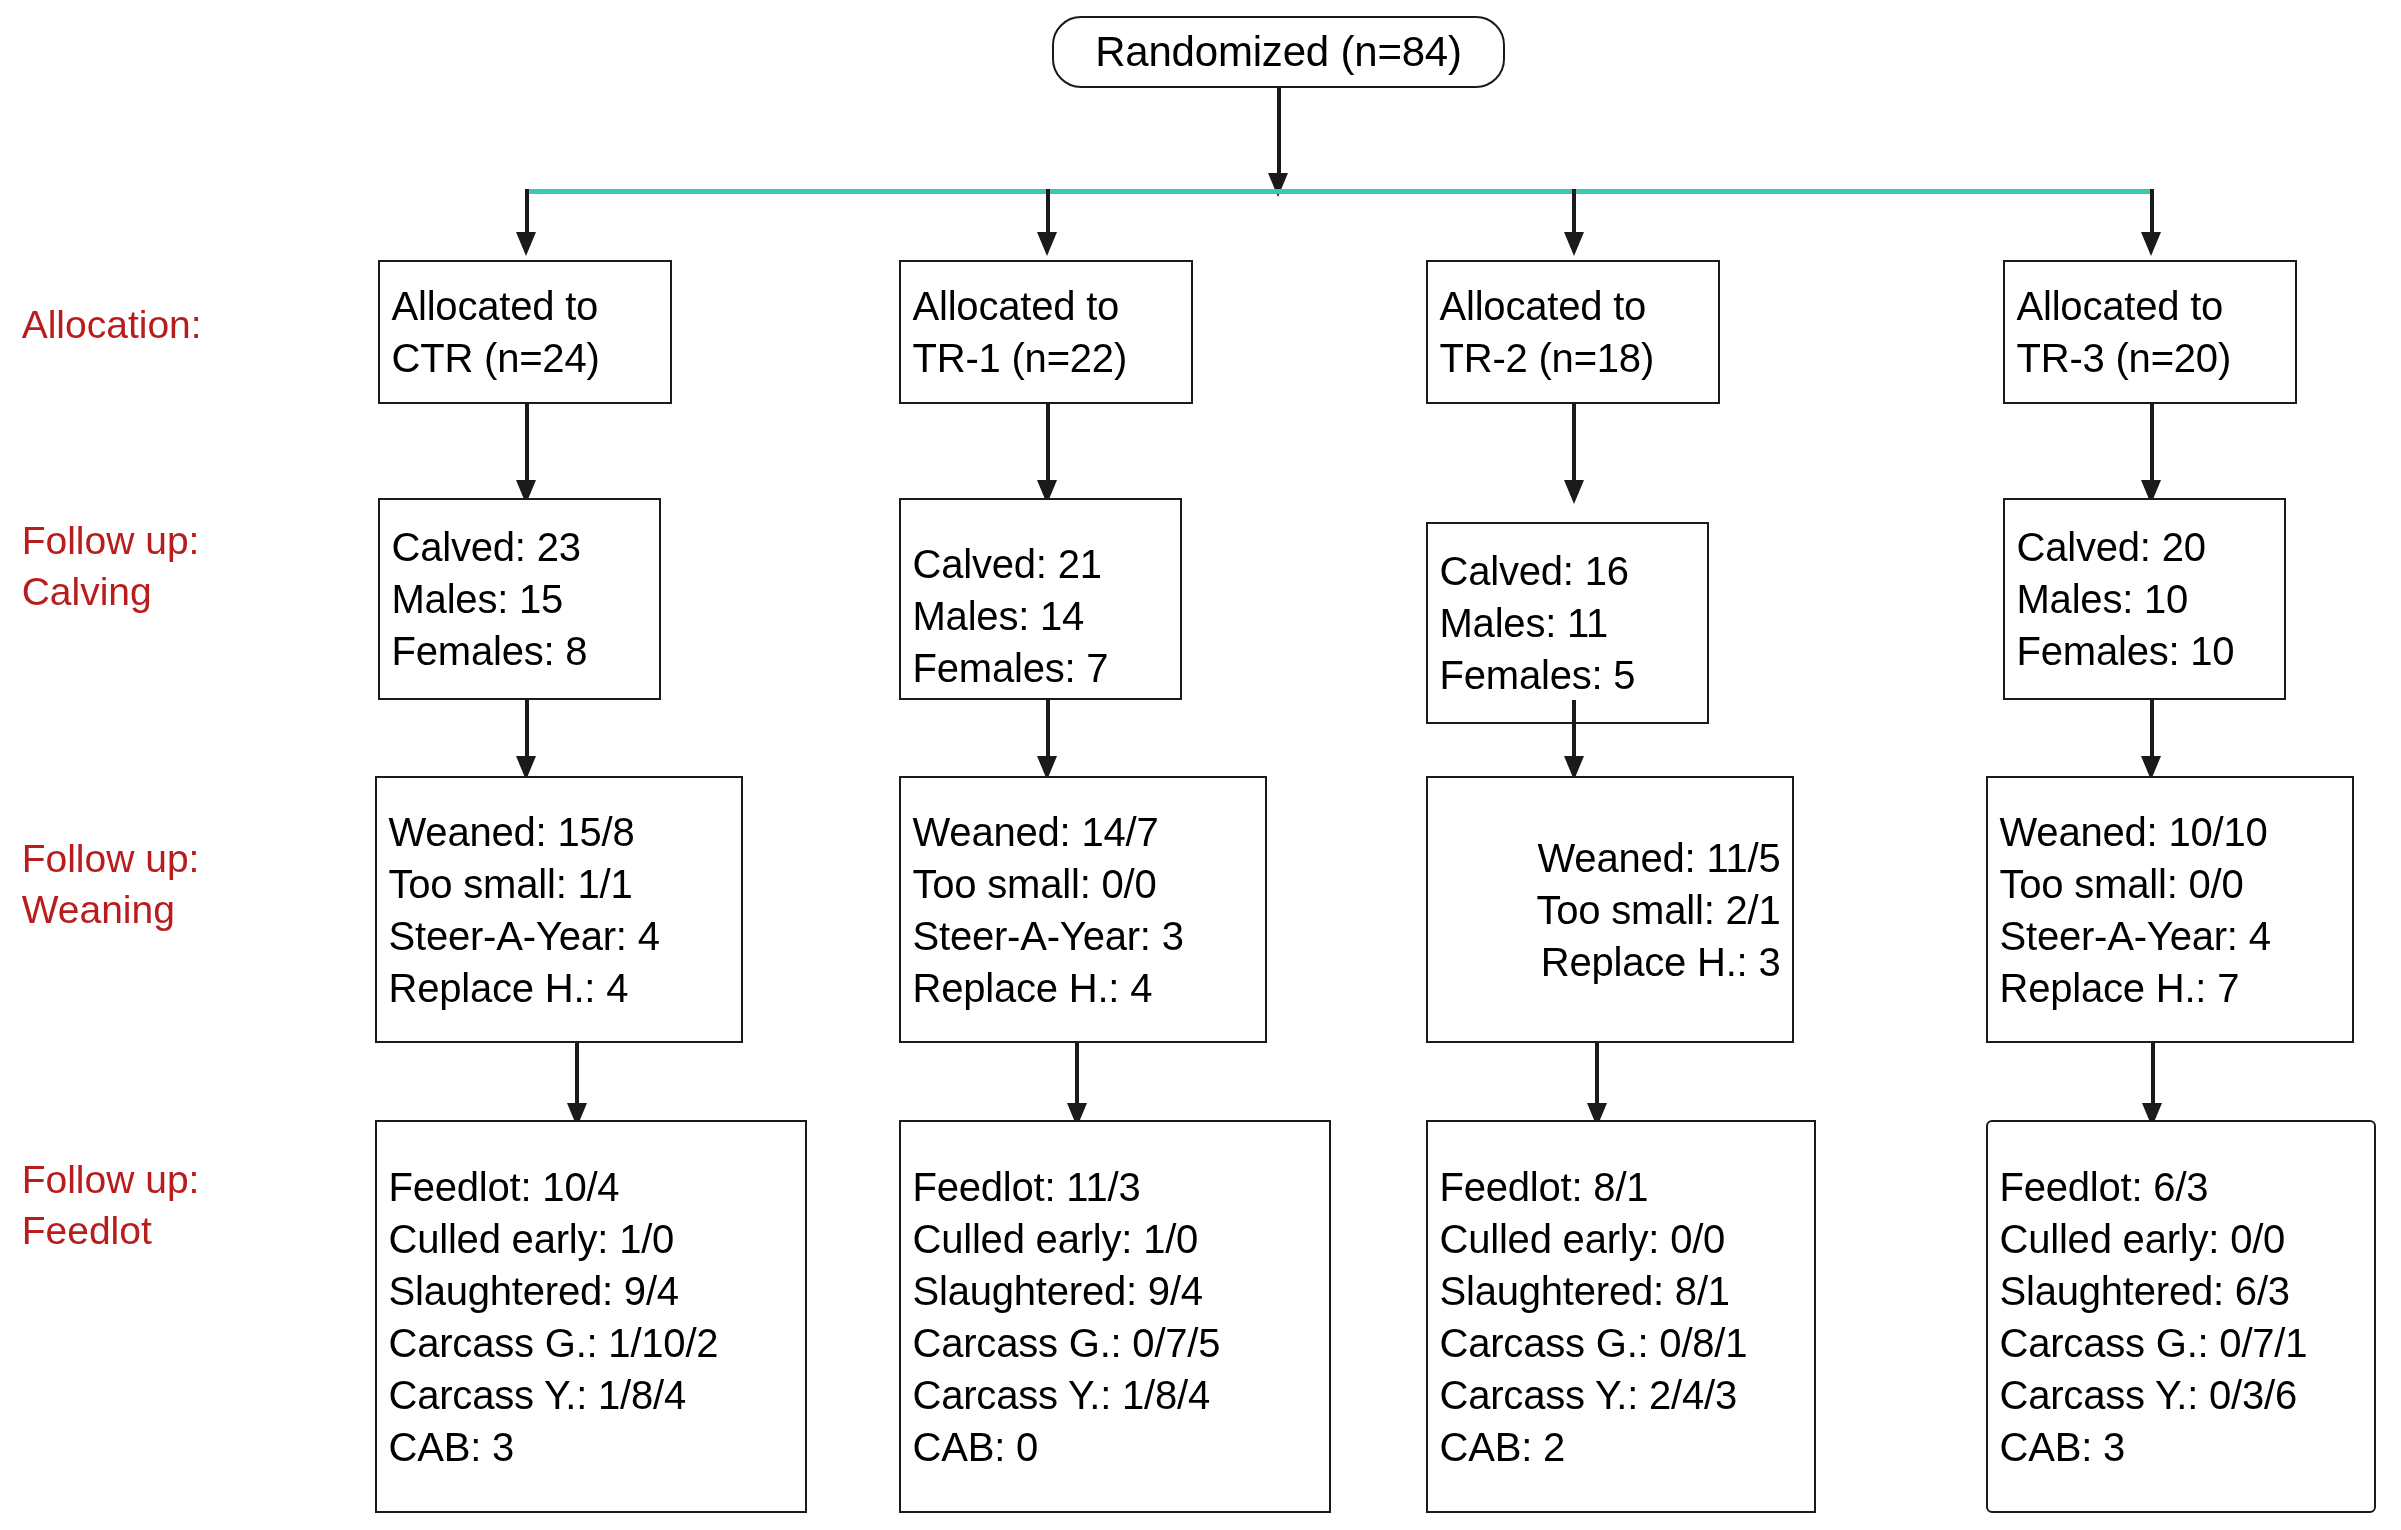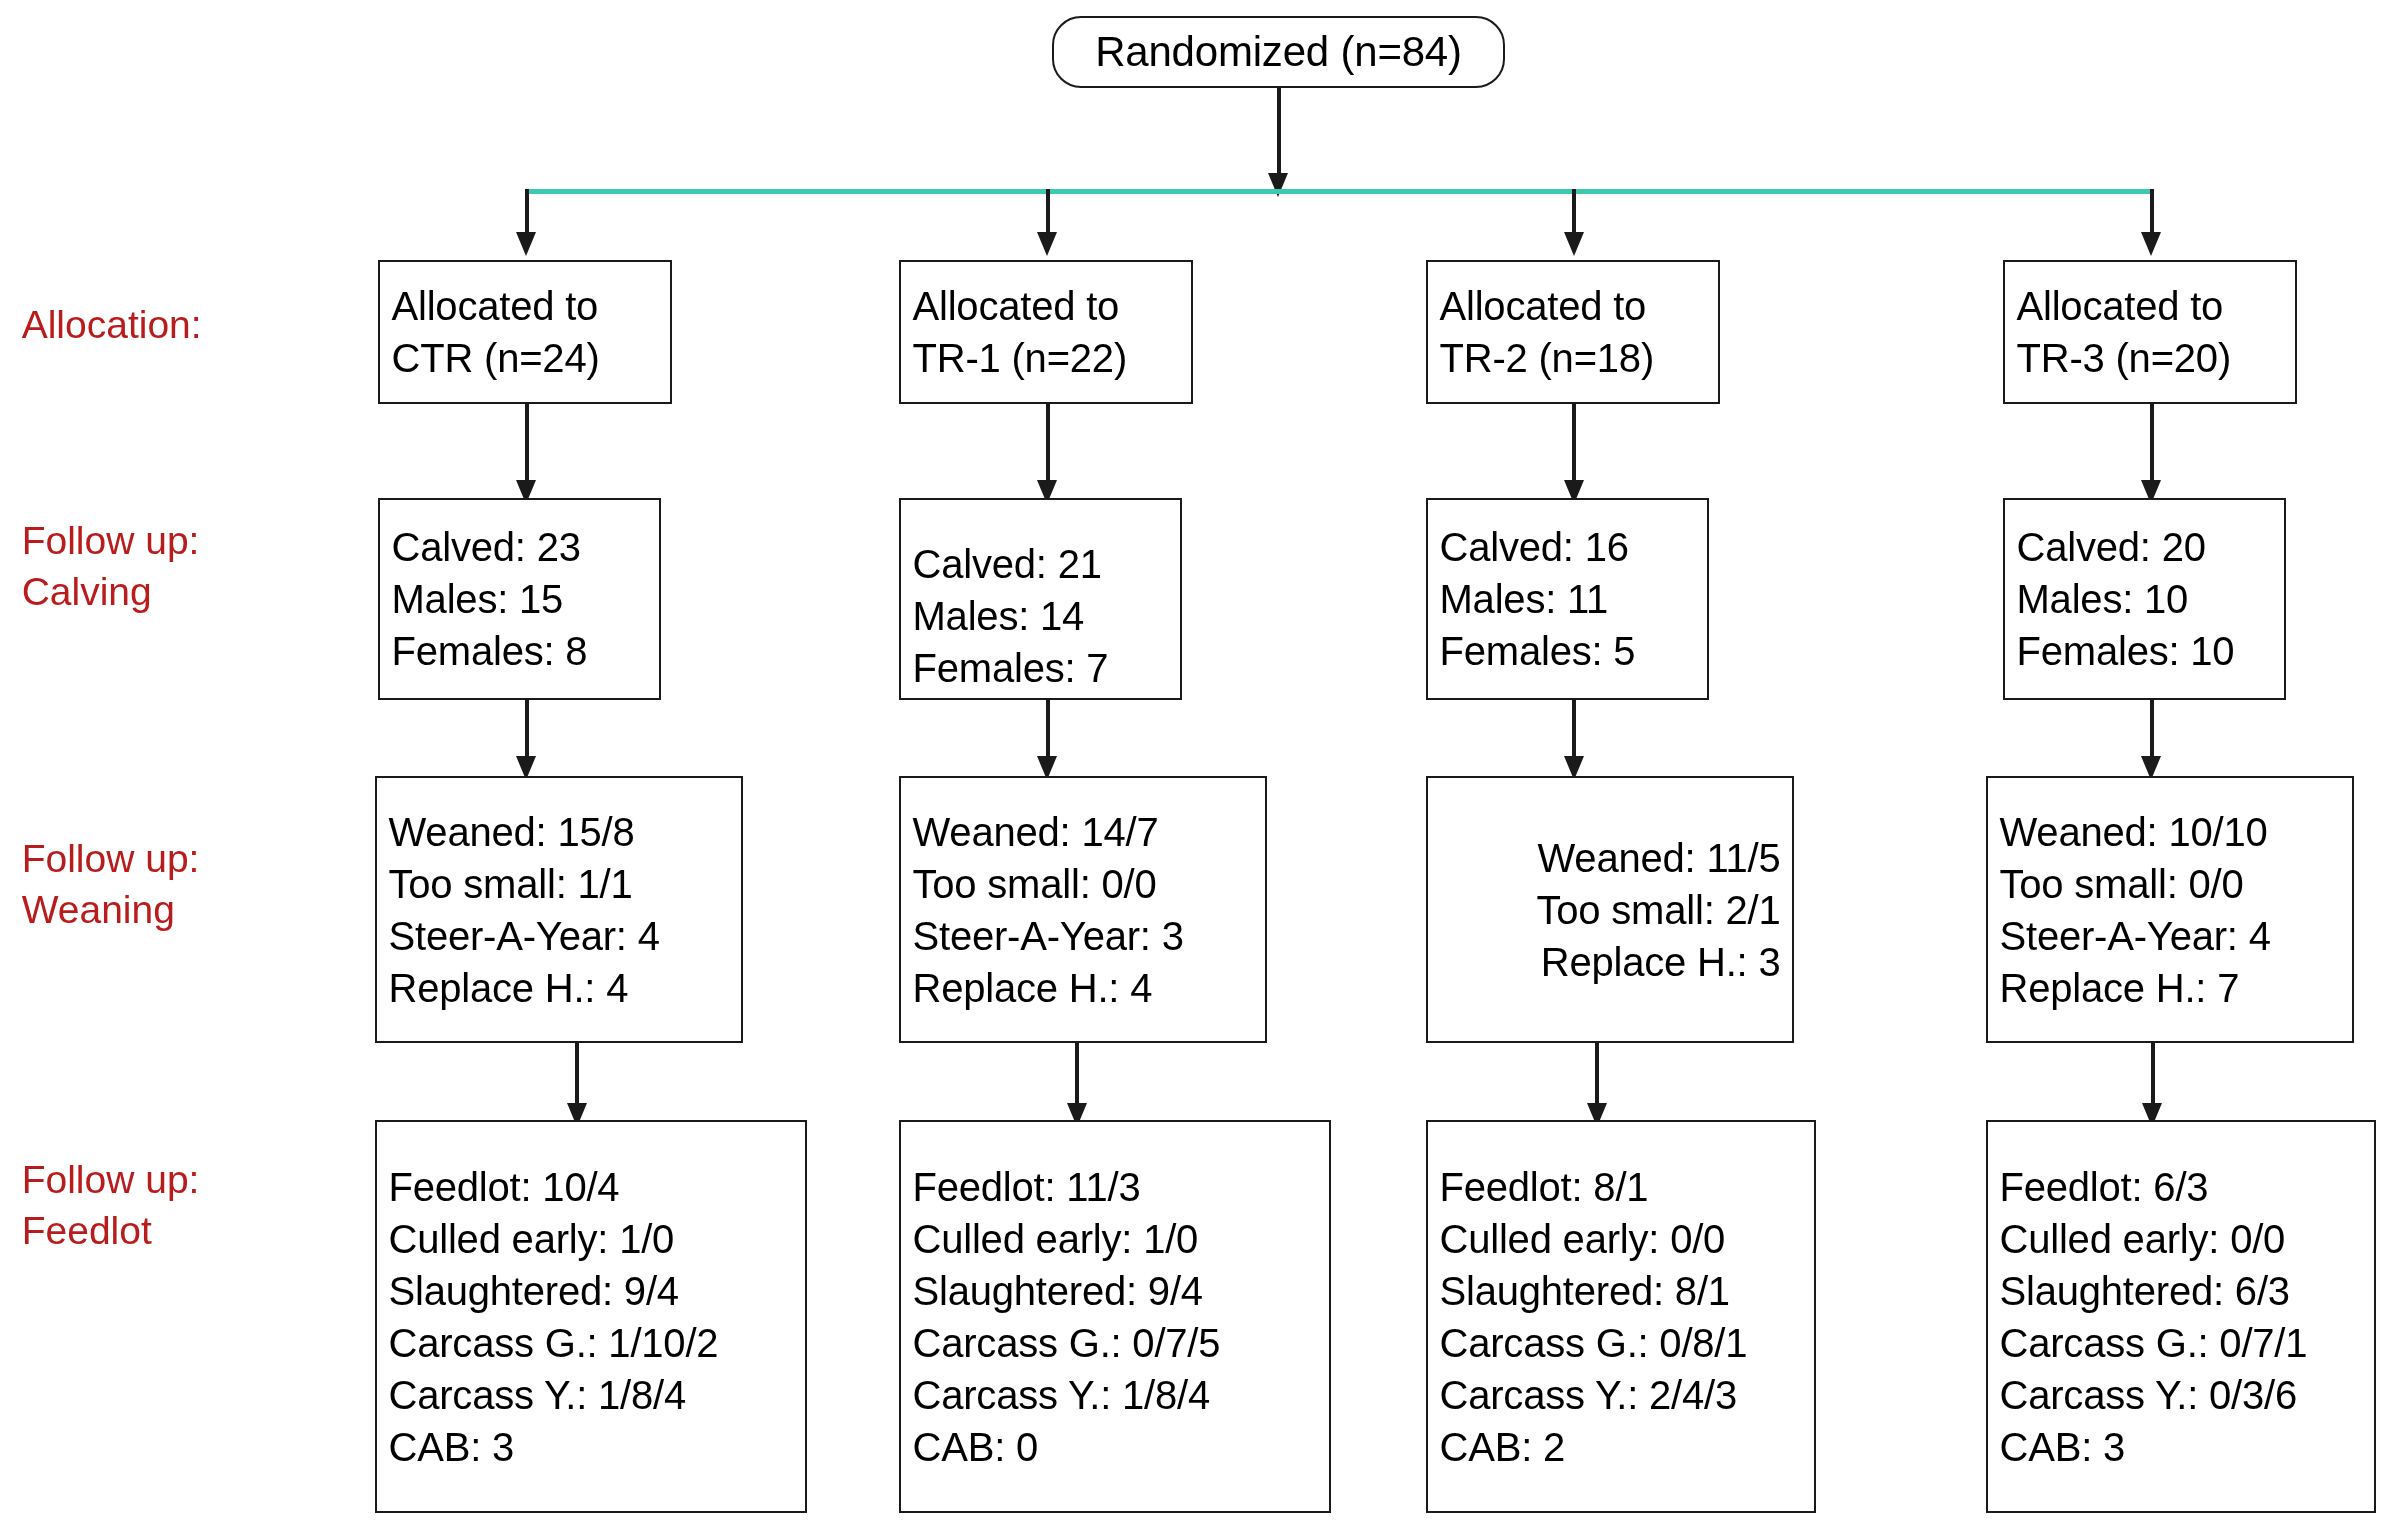--- a/index.html
+++ b/index.html
@@ -140,21 +140,21 @@
   <div class="node" style="left:378px; top:498px; width:283px; height:202px;">
     <div class="line">Calved: 23</div>
     <div class="line">Males: 15</div>
     <div class="line">Females: 8</div>
   </div>
   <div class="node" style="left:899px; top:498px; width:283px; height:202px;justify-content:flex-end;">
     <div class="line">Calved: 21</div>
     <div class="line">Males: 14</div>
     <div class="line">Females: 7</div>
   </div>
-  <div class="node" style="left:1426px; top:498px; width:283px; height:202px;">
+  <div class="node" style="left:1426px; top:522px; width:283px; height:202px;">
     <div class="line">Calved: 16</div>
     <div class="line">Males: 11</div>
     <div class="line">Females: 5</div>
   </div>
   <div class="node" style="left:2003px; top:498px; width:283px; height:202px;">
     <div class="line">Calved: 20</div>
     <div class="line">Males: 10</div>
     <div class="line">Females: 10</div>
   </div>
 
@@ -217,21 +217,21 @@
     <div class="line">CAB: 0</div>
   </div>
   <div class="node" style="left:1426px; top:1120px; width:390px; height:393px;">
     <div class="line">Feedlot: 8/1</div>
     <div class="line">Culled early: 0/0</div>
     <div class="line">Slaughtered: 8/1</div>
     <div class="line">Carcass G.: 0/8/1</div>
     <div class="line">Carcass Y.: 2/4/3</div>
     <div class="line">CAB: 2</div>
   </div>
-  <div class="node" style="left:1986px; top:1120px; width:390px; height:393px;">
+  <div class="node" style="left:1986px; top:1120px; width:390px; height:393px;border-radius:6px;">
     <div class="line">Feedlot: 6/3</div>
     <div class="line">Culled early: 0/0</div>
     <div class="line">Slaughtered: 6/3</div>
     <div class="line">Carcass G.: 0/7/1</div>
     <div class="line">Carcass Y.: 0/3/6</div>
     <div class="line">CAB: 3</div>
   </div>
 
 </div>
 

